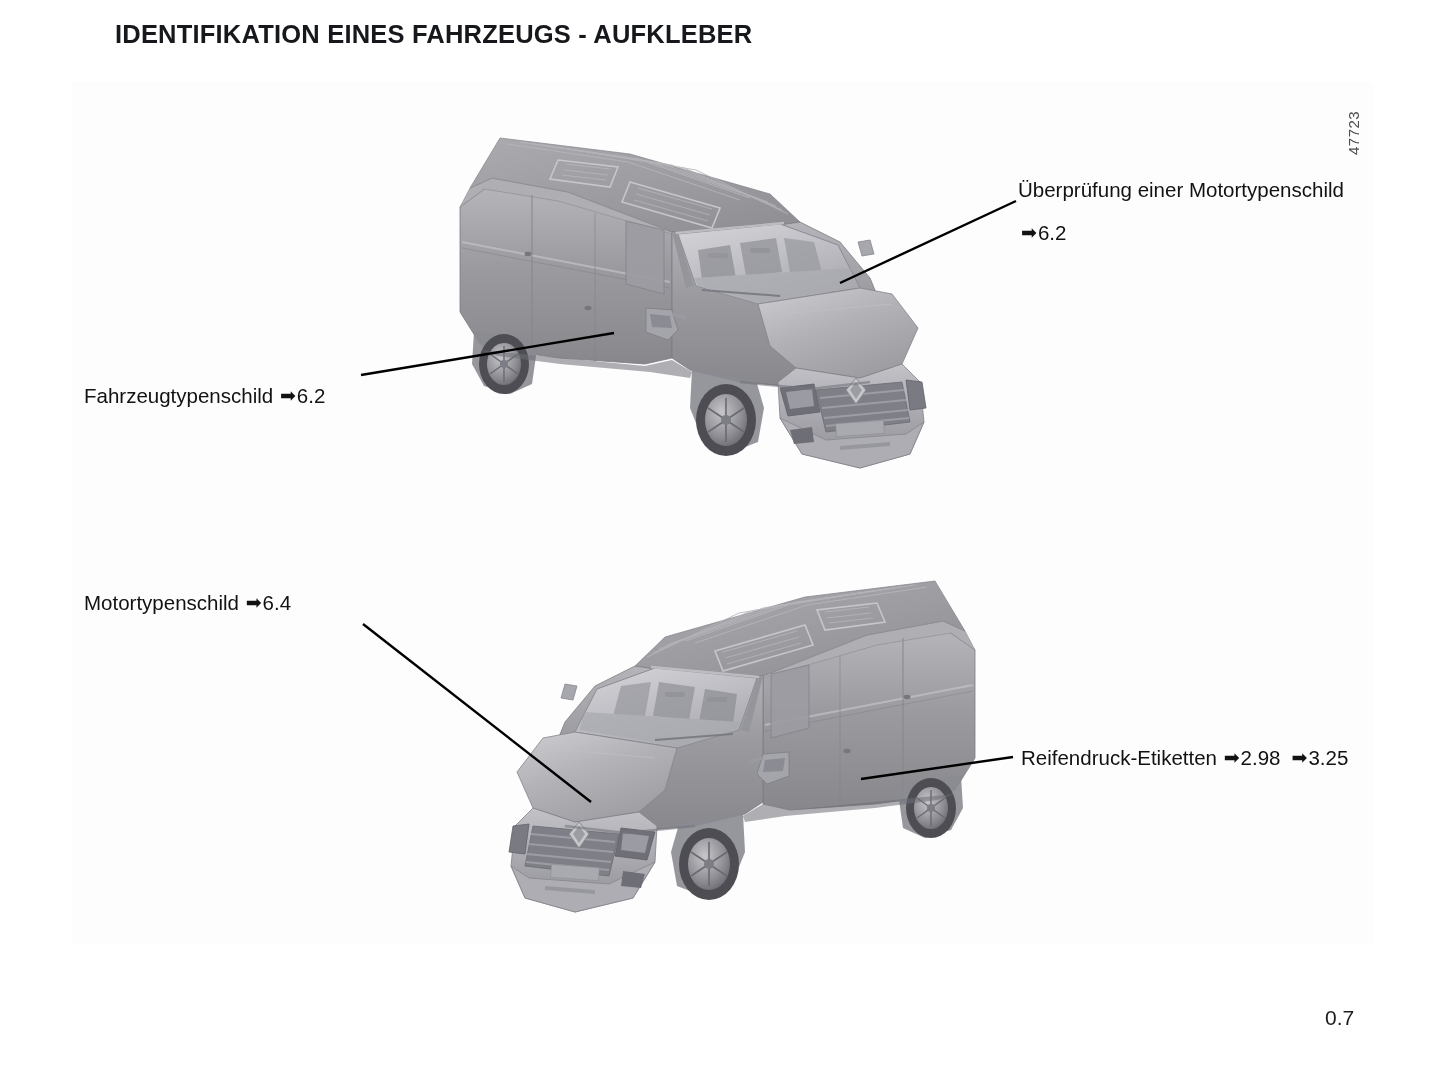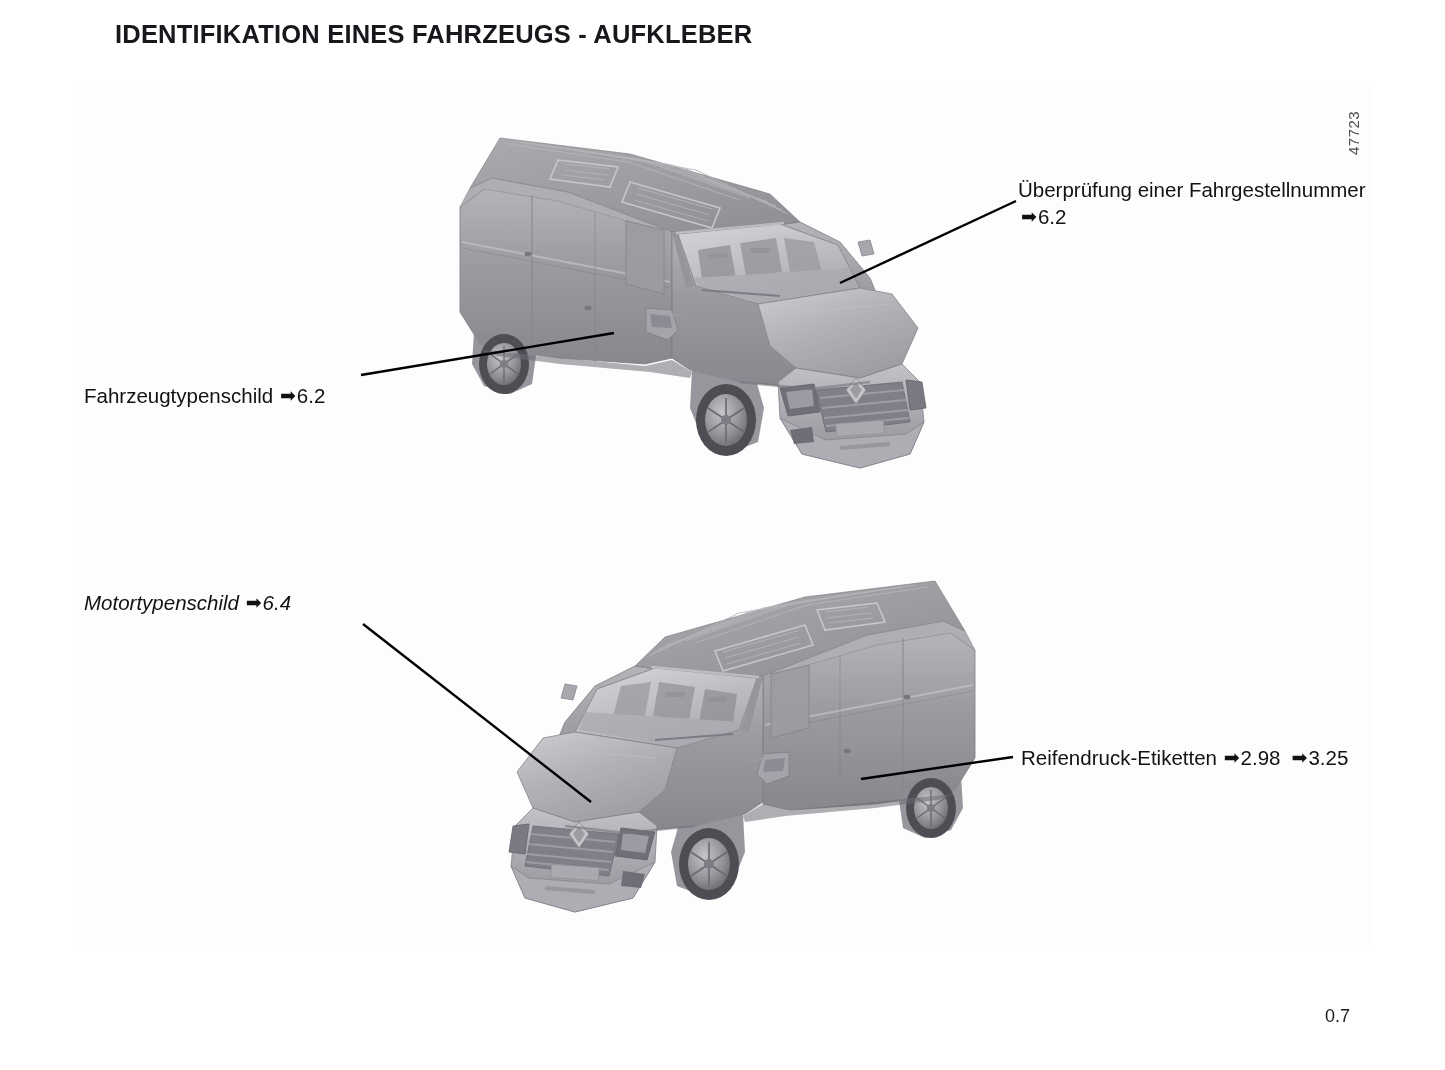--- a/index.html
+++ b/index.html
@@ -72,31 +72,30 @@
     font-family: "DejaVu Sans", sans-serif;
     font-size: 19px;
     vertical-align: 1px;
     padding: 0 1px;
   }
 
   #callout-chassis-number {
     left: 1018px;
     top: 176px;
   }
-  #callout-chassis-number .line2 { padding-left: 2px; }
+  #callout-chassis-number .line2 { padding-left: 2px; margin-top: 16px; }
 
   #callout-vehicle-plate {
     left: 84px;
     top: 382px;
   }
 
   #callout-engine-plate {
     left: 84px;
     top: 589px;
-    font-style: italic;
   }
 
   #callout-tyre-pressure {
     left: 1021px;
     top: 744px;
   }
   .gap { display: inline-block; width: 10px; }
 
   
   #leader-lines {
@@ -113,21 +112,21 @@
     position: absolute;
   }
   #vehicle-top { left: 440px; top: 82px; width: 505px; height: 420px; }
   #vehicle-bottom { left: 490px; top: 500px; width: 505px; height: 445px; }
 
   
   #page-number {
     position: absolute;
     left: 1325px;
     top: 1006px;
-    font-size: 18px;
+    font-size: 21px;
     color: #1c1c1c;
   }
 </style>
 </head>
 <body>
 
 <div id="page-title">IDENTIFIKATION EINES FAHRZEUGS - AUFKLEBER</div>
 
 <div id="illustration-panel"></div>
 
@@ -433,21 +432,21 @@
 </div>
 
 <svg id="leader-lines" viewBox="0 0 1445 1070" xmlns="http://www.w3.org/2000/svg">
   <line x1="840" y1="283" x2="1016" y2="201" stroke="#000000" stroke-width="2.4"></line>
   <line x1="361" y1="375" x2="614" y2="333" stroke="#000000" stroke-width="2.4"></line>
   <line x1="363" y1="624" x2="591" y2="802" stroke="#000000" stroke-width="2.4"></line>
   <line x1="861" y1="779" x2="1013" y2="757" stroke="#000000" stroke-width="2.4"></line>
 </svg>
 
 <div class="callout" id="callout-chassis-number">
-  <div class="line1">Überprüfung einer Fahrgestellnummer</div>
+  <div class="line1">Überprüfung einer Motortypenschild</div>
   <div class="line2">
     <span class="arrow-glyph">➡</span><span>6.2</span>
   </div>
 </div>
 
 <div class="callout" id="callout-vehicle-plate">
   <span>Fahrzeugtypenschild</span>
   <span class="arrow-glyph">➡</span><span>6.2</span>
 </div>
 

